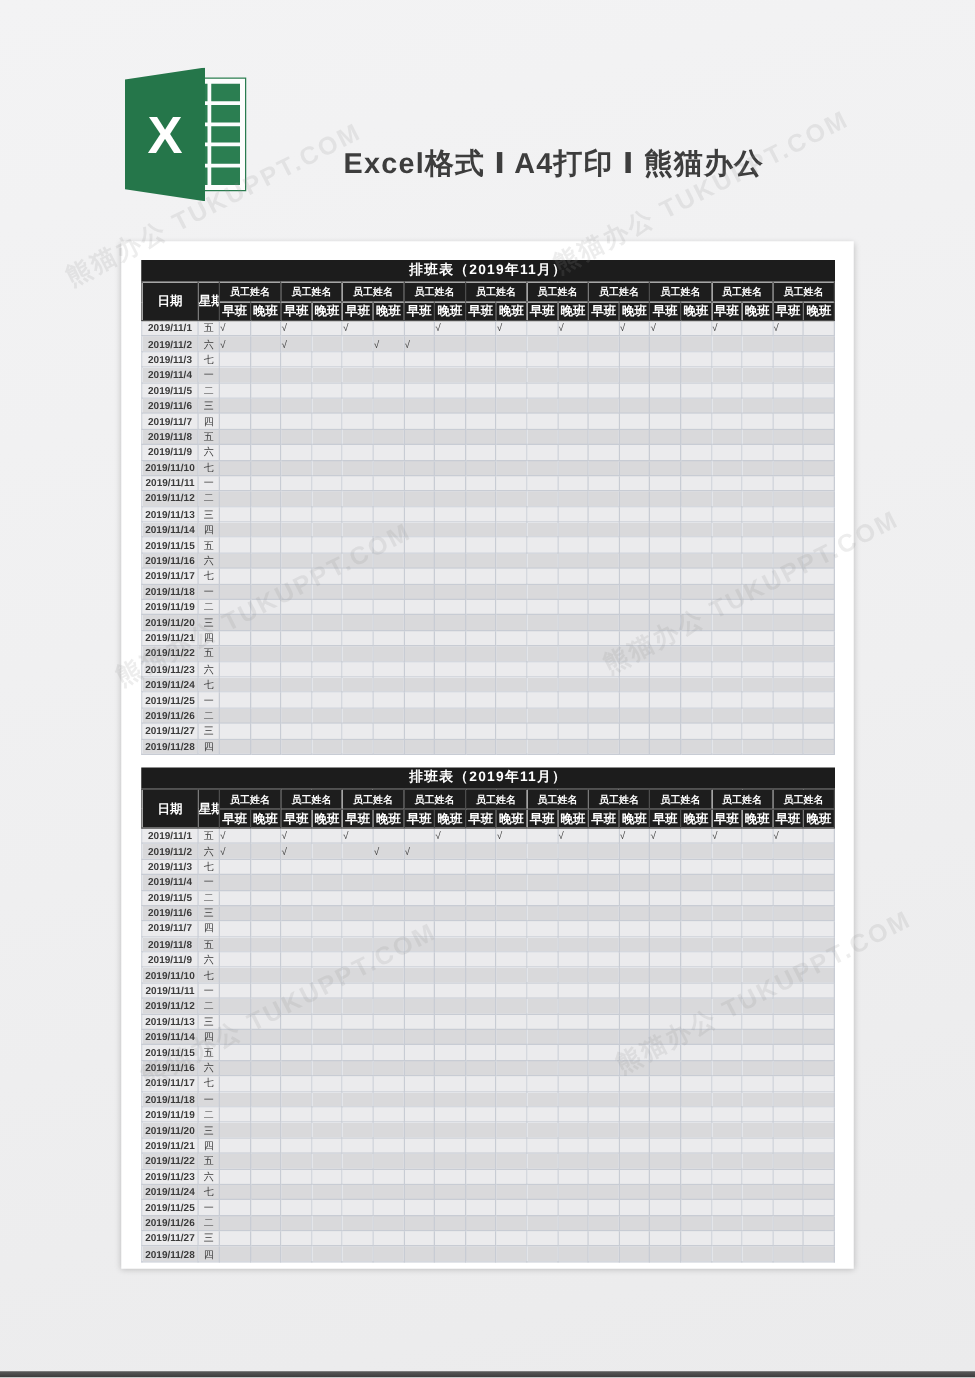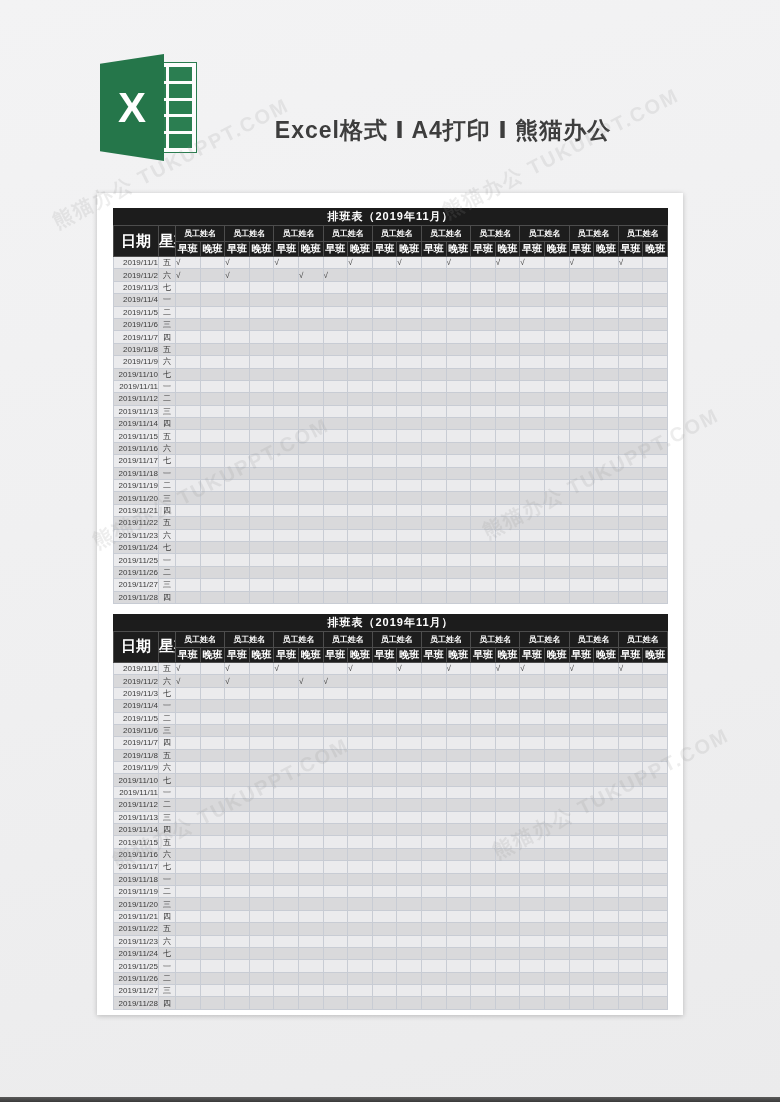--- a/index.html
+++ b/index.html
@@ -28,26 +28,26 @@
   .sheet{position:absolute;left:97px;top:193px;width:586px;height:822px;background:#ffffff;
     box-shadow:0 1px 5px rgba(0,0,0,.22);padding:15px 0 0 16px;box-sizing:border-box;}
   .sched-wrap{width:555px;margin-bottom:10px;}
   .cap{height:17px;line-height:17px;background:#1c1c1c;color:#ffffff;text-align:center;
     font-size:11px;font-weight:bold;letter-spacing:1px;}
   table.sched{width:555px;border-collapse:collapse;table-layout:fixed;}
   table.sched th{background:#1d1d1d;color:#fff;border:1px solid #4d4d4d;font-weight:bold;
     padding:0;overflow:hidden;white-space:nowrap;}
   th.h-name{font-size:8px;height:15px;}
   th.h-shift{font-size:10px;height:12px;}
-  th.h-date{font-size:15px;}
+  th.h-date{font-size:10px;}
   table.sched td{border:1px solid #c8ccd4;padding:0;height:11.4px;overflow:hidden;
     white-space:nowrap;font-size:8px;color:#3a3a3a;}
   tr.r-odd td{background:#ebebed;}
   tr.r-even td{background:#d9d9db;}
-  td.d-date{text-align:right;padding-left:3px;font-weight:normal;color:#2e2e2e;font-size:8px;}
+  td.d-date{text-align:center;padding-left:3px;font-weight:bold;color:#2e2e2e;font-size:8px;}
   td.d-week{text-align:center;color:#333;font-size:9px;}
   td.d-cell{text-align:left;padding-left:4px;font-size:9px;color:#3c3c3c;}
   
   .wm-layer{position:absolute;inset:0;pointer-events:none;z-index:9;}
   .wm{position:absolute;font-size:20px;font-weight:bold;color:rgba(140,140,145,.16);
     transform:rotate(-27deg);white-space:nowrap;letter-spacing:2px;}
   
   .bottom-strip{position:absolute;left:0;bottom:0;width:780px;height:5px;
     background:linear-gradient(#5a5a5a,#3a3a3a);}
 </style>

